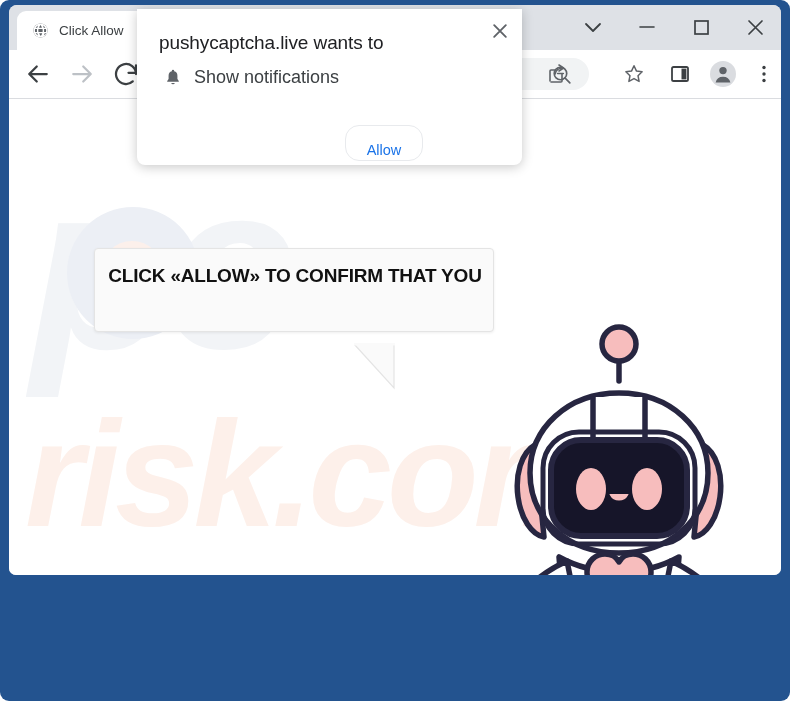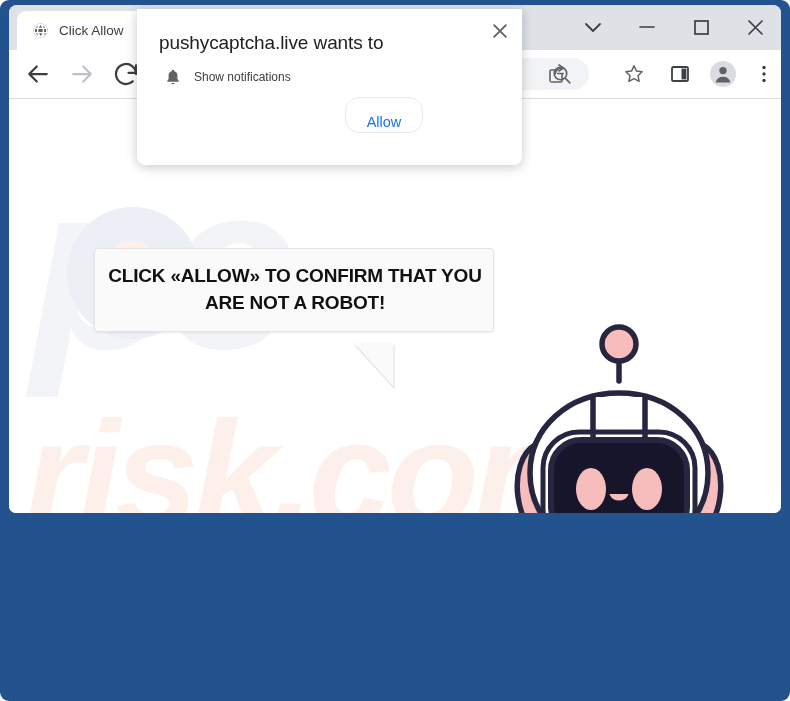--- a/index.html
+++ b/index.html
@@ -17,21 +17,21 @@
     position: absolute;
     left: 0; top: 0;
     width: 790px; height: 701px;
     background: #23538f;
     box-sizing: border-box;
     border-radius: 9px;
   }
   #window-inner {
     position: absolute;
     left: 9px; top: 5px;
-    width: 772px; height: 508px;
+    width: 772px; height: 570px;
     background: #dee1e6;
     border-radius: 8px 8px 7px 7px;
     overflow: hidden;
   }
 
   
   #tab-strip {
     position: absolute;
     left: 0; top: 0;
     width: 772px; height: 45px;
@@ -269,27 +269,27 @@
     letter-spacing: -0.1px;
   }
   #bell-icon {
     position: absolute;
     left: 26px; top: 58px;
     width: 20px; height: 20px;
   }
   #dialog-permission-label {
     position: absolute;
     left: 57px; top: 58px;
-    font-size: 12px;
+    font-size: 18px;
     color: #3c4043;
     line-height: 20px;
   }
   .dlg-btn {
     position: absolute;
-    top: 88px;
+    top: 116px;
     height: 36px;
     background: #ffffff;
     border: 1px solid #e8eaed;
     border-radius: 14px;
     color: #1a73e8;
     font-size: 14.5px;
     font-family: "Liberation Sans", sans-serif;
     cursor: pointer;
     padding: 16px;
   }
@@ -466,21 +466,20 @@
             <path d="M130 303c-22-16-32-27-32-40 0-11 9-18 18-18 7 0 12 4 14 8 2-4 7-8 14-8 9 0 18 7 18 18 0 13-10 24-32 40z" fill="#f7bdbd"></path>
           </g>
 
           <ellipse cx="130" cy="336" rx="44" ry="6.5" fill="#0d0d0d"></ellipse>
         </svg>
       </div>
 
       <div id="speech-bubble">
         <div id="speech-text">
           <span>CLICK «ALLOW» TO CONFIRM THAT YOU</span><br>
-          <span>ARE NOT A ROBOT!</span>
         </div>
       </div>
       <div id="speech-tail">
         <svg width="42" height="48" viewBox="0 0 42 48">
           <path d="M0 1h40v44z" fill="#fafafa" stroke="#e4e4e4" stroke-width="1.2"></path>
           <path d="M0 1h41" stroke="#fafafa" stroke-width="3"></path>
         </svg>
       </div>
 
     </div>

